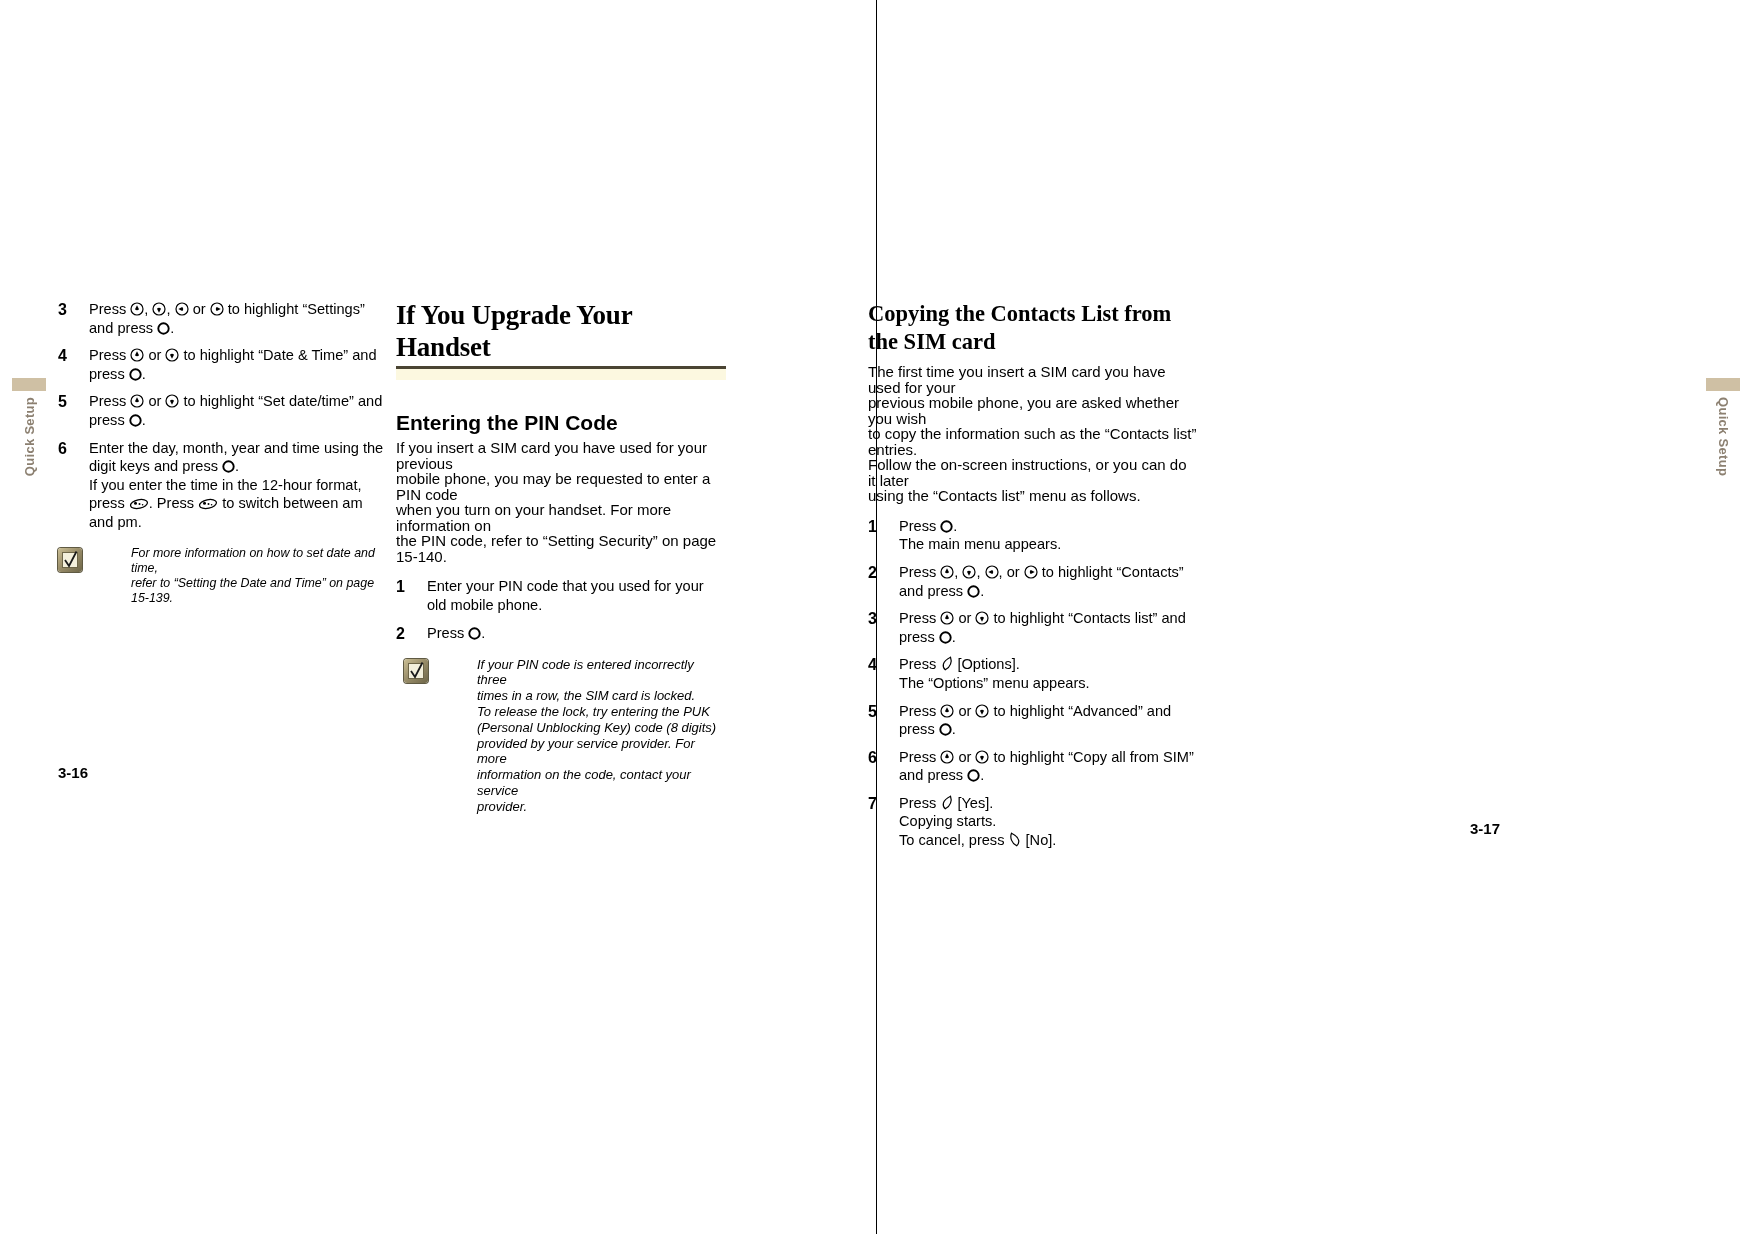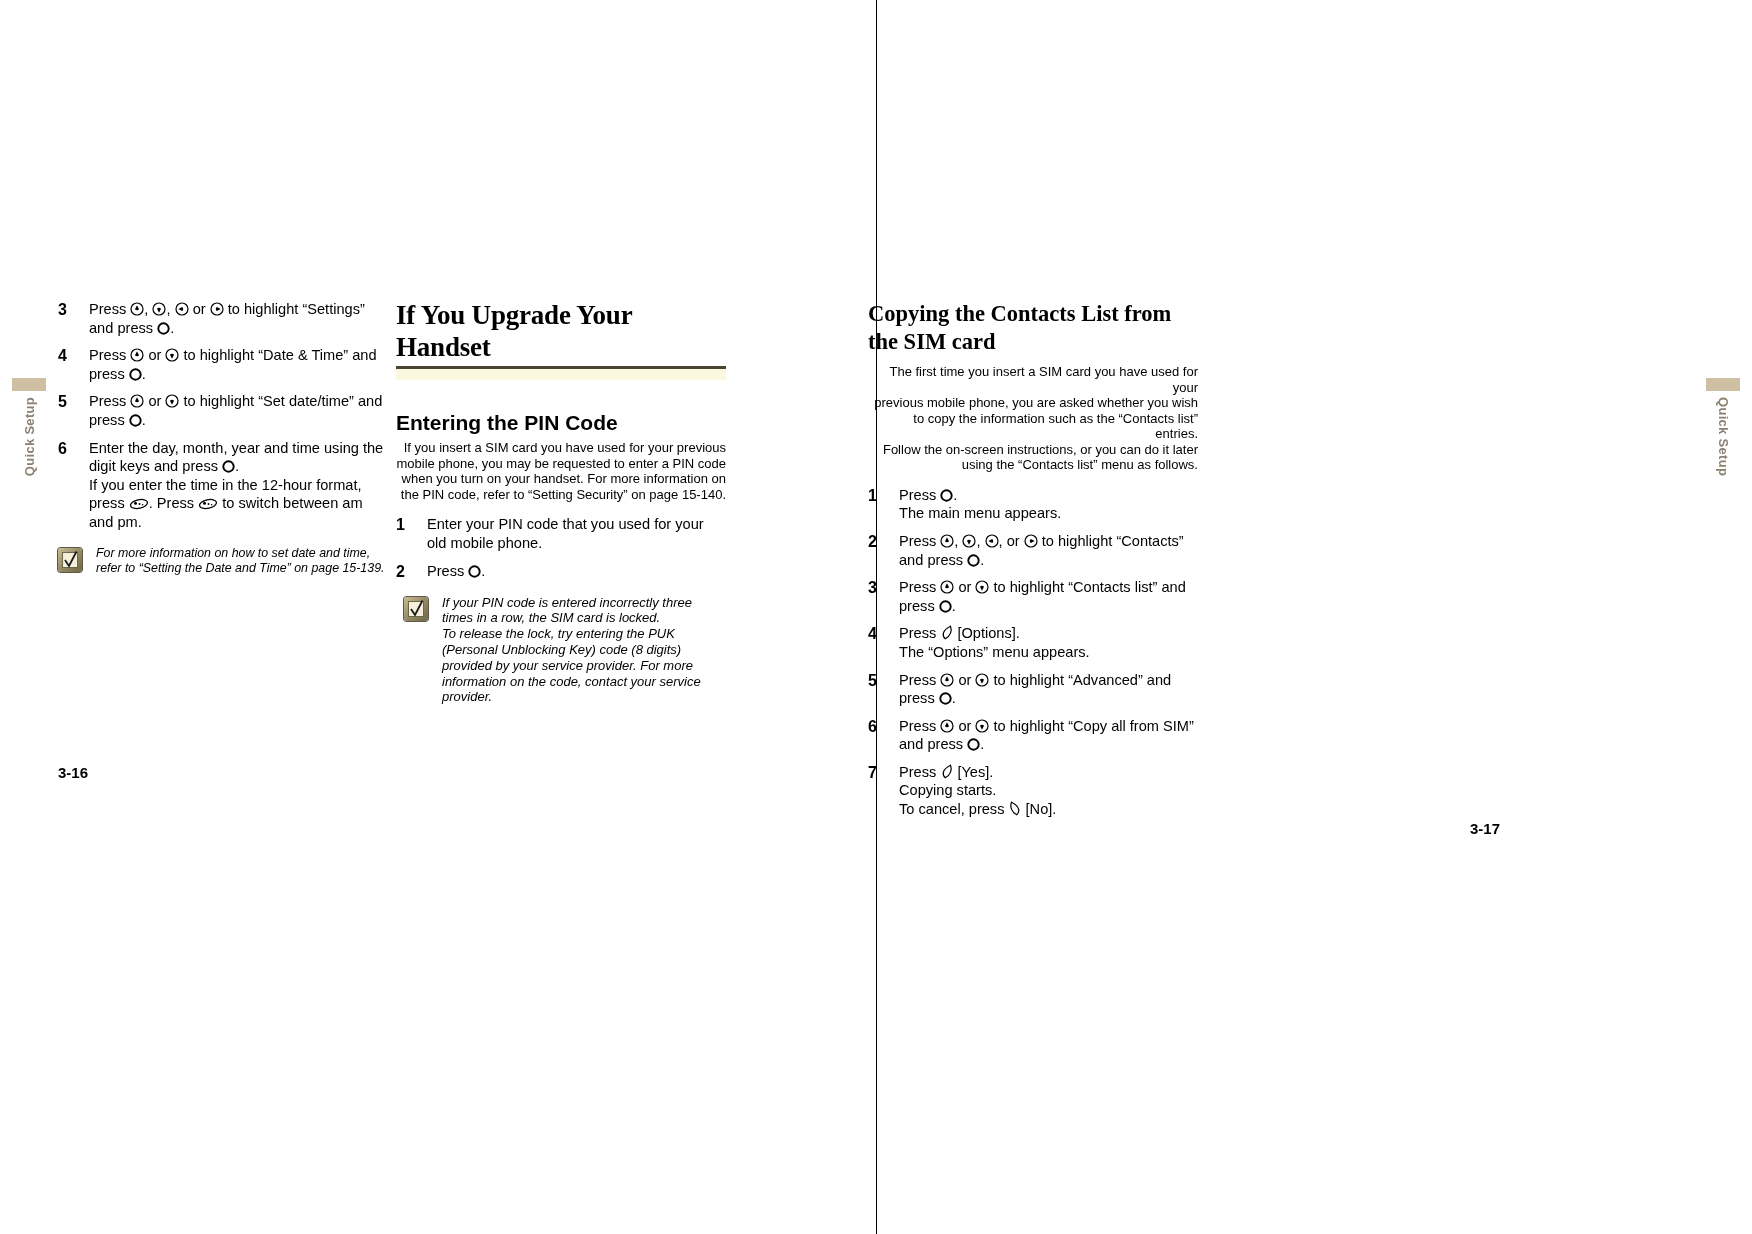--- a/index.html
+++ b/index.html
@@ -95,24 +95,24 @@
   h1.plain-heading {
     font-family: "Liberation Serif", serif;
     font-size: 22.5px;
     font-weight: bold;
     margin: 0 0 8px 0;
     line-height: 1.25;
   }
 
   
   p.body {
-    font-size: 13px;
+    font-size: 15px;
     line-height: 15.5px;
     margin: 0 0 0 0;
-    text-align: right;
+    text-align: left;
   }
 
   
   .steps { margin: 0; padding: 0; }
   .step {
     display: flex;
     margin-bottom: 9px;
   }
   .step-num {
     width: 30px;
@@ -128,20 +128,21 @@
     line-height: 18.6px;
   }
   .col-1 .step-num { width: 31px; flex: 0 0 31px; }
   .col-3 .step-num { width: 31px; flex: 0 0 31px; }
   .col-2 .steps .step-num { width: 31px; flex: 0 0 31px; }
 
   
   .note {
     display: flex;
     margin-top: 14px;
+    gap: 35px;
   }
   .note-icon {
     flex: 0 0 24px;
     width: 24px;
     height: 24px;
     margin-right: 14px;
     margin-top: 2px;
     position: relative;
   }
   .note-icon .frame {

